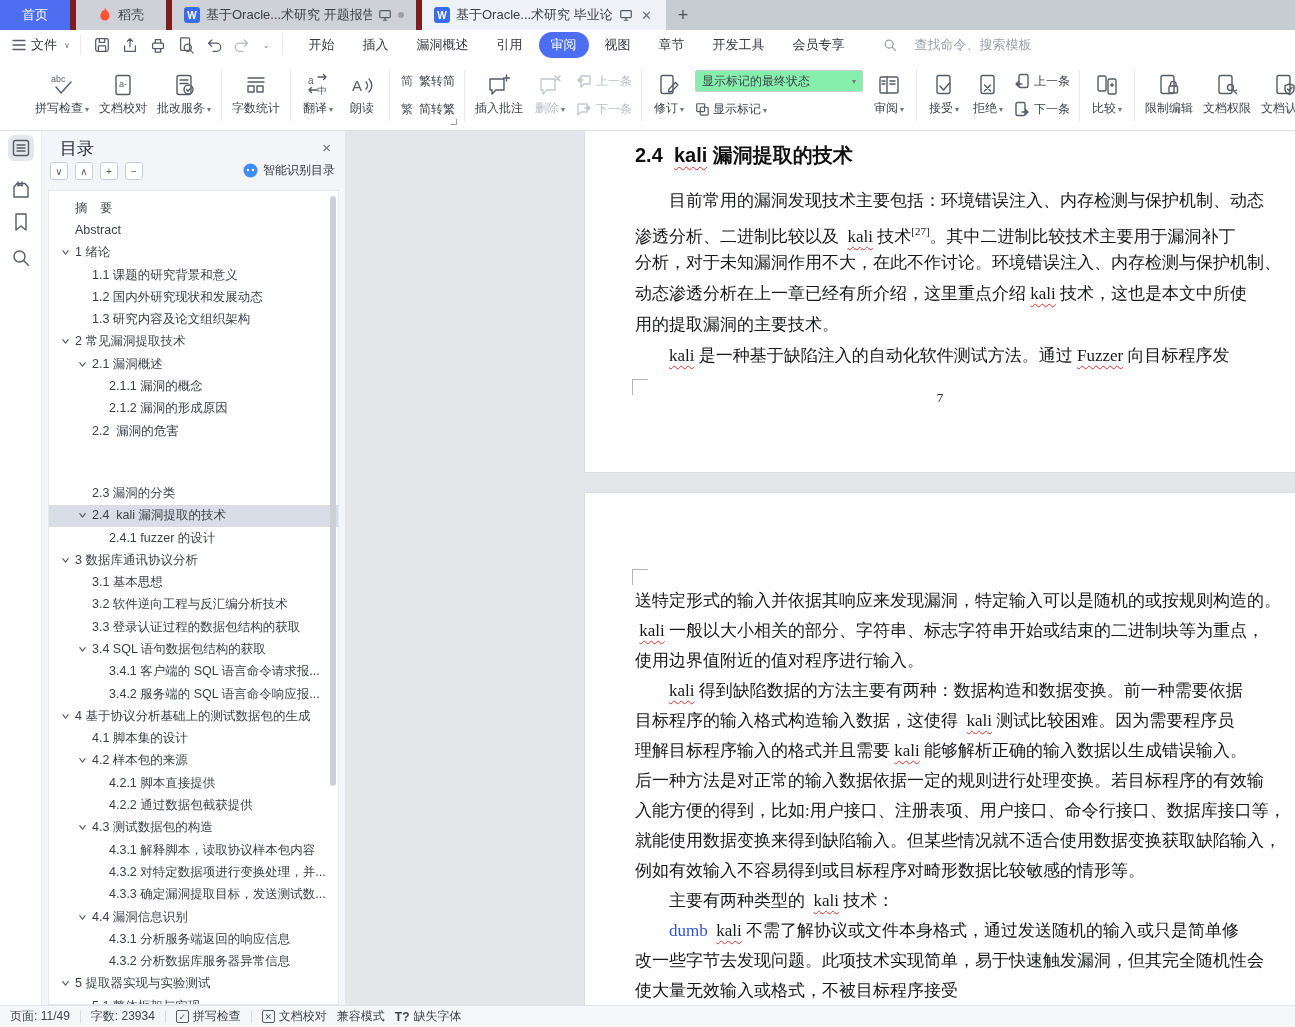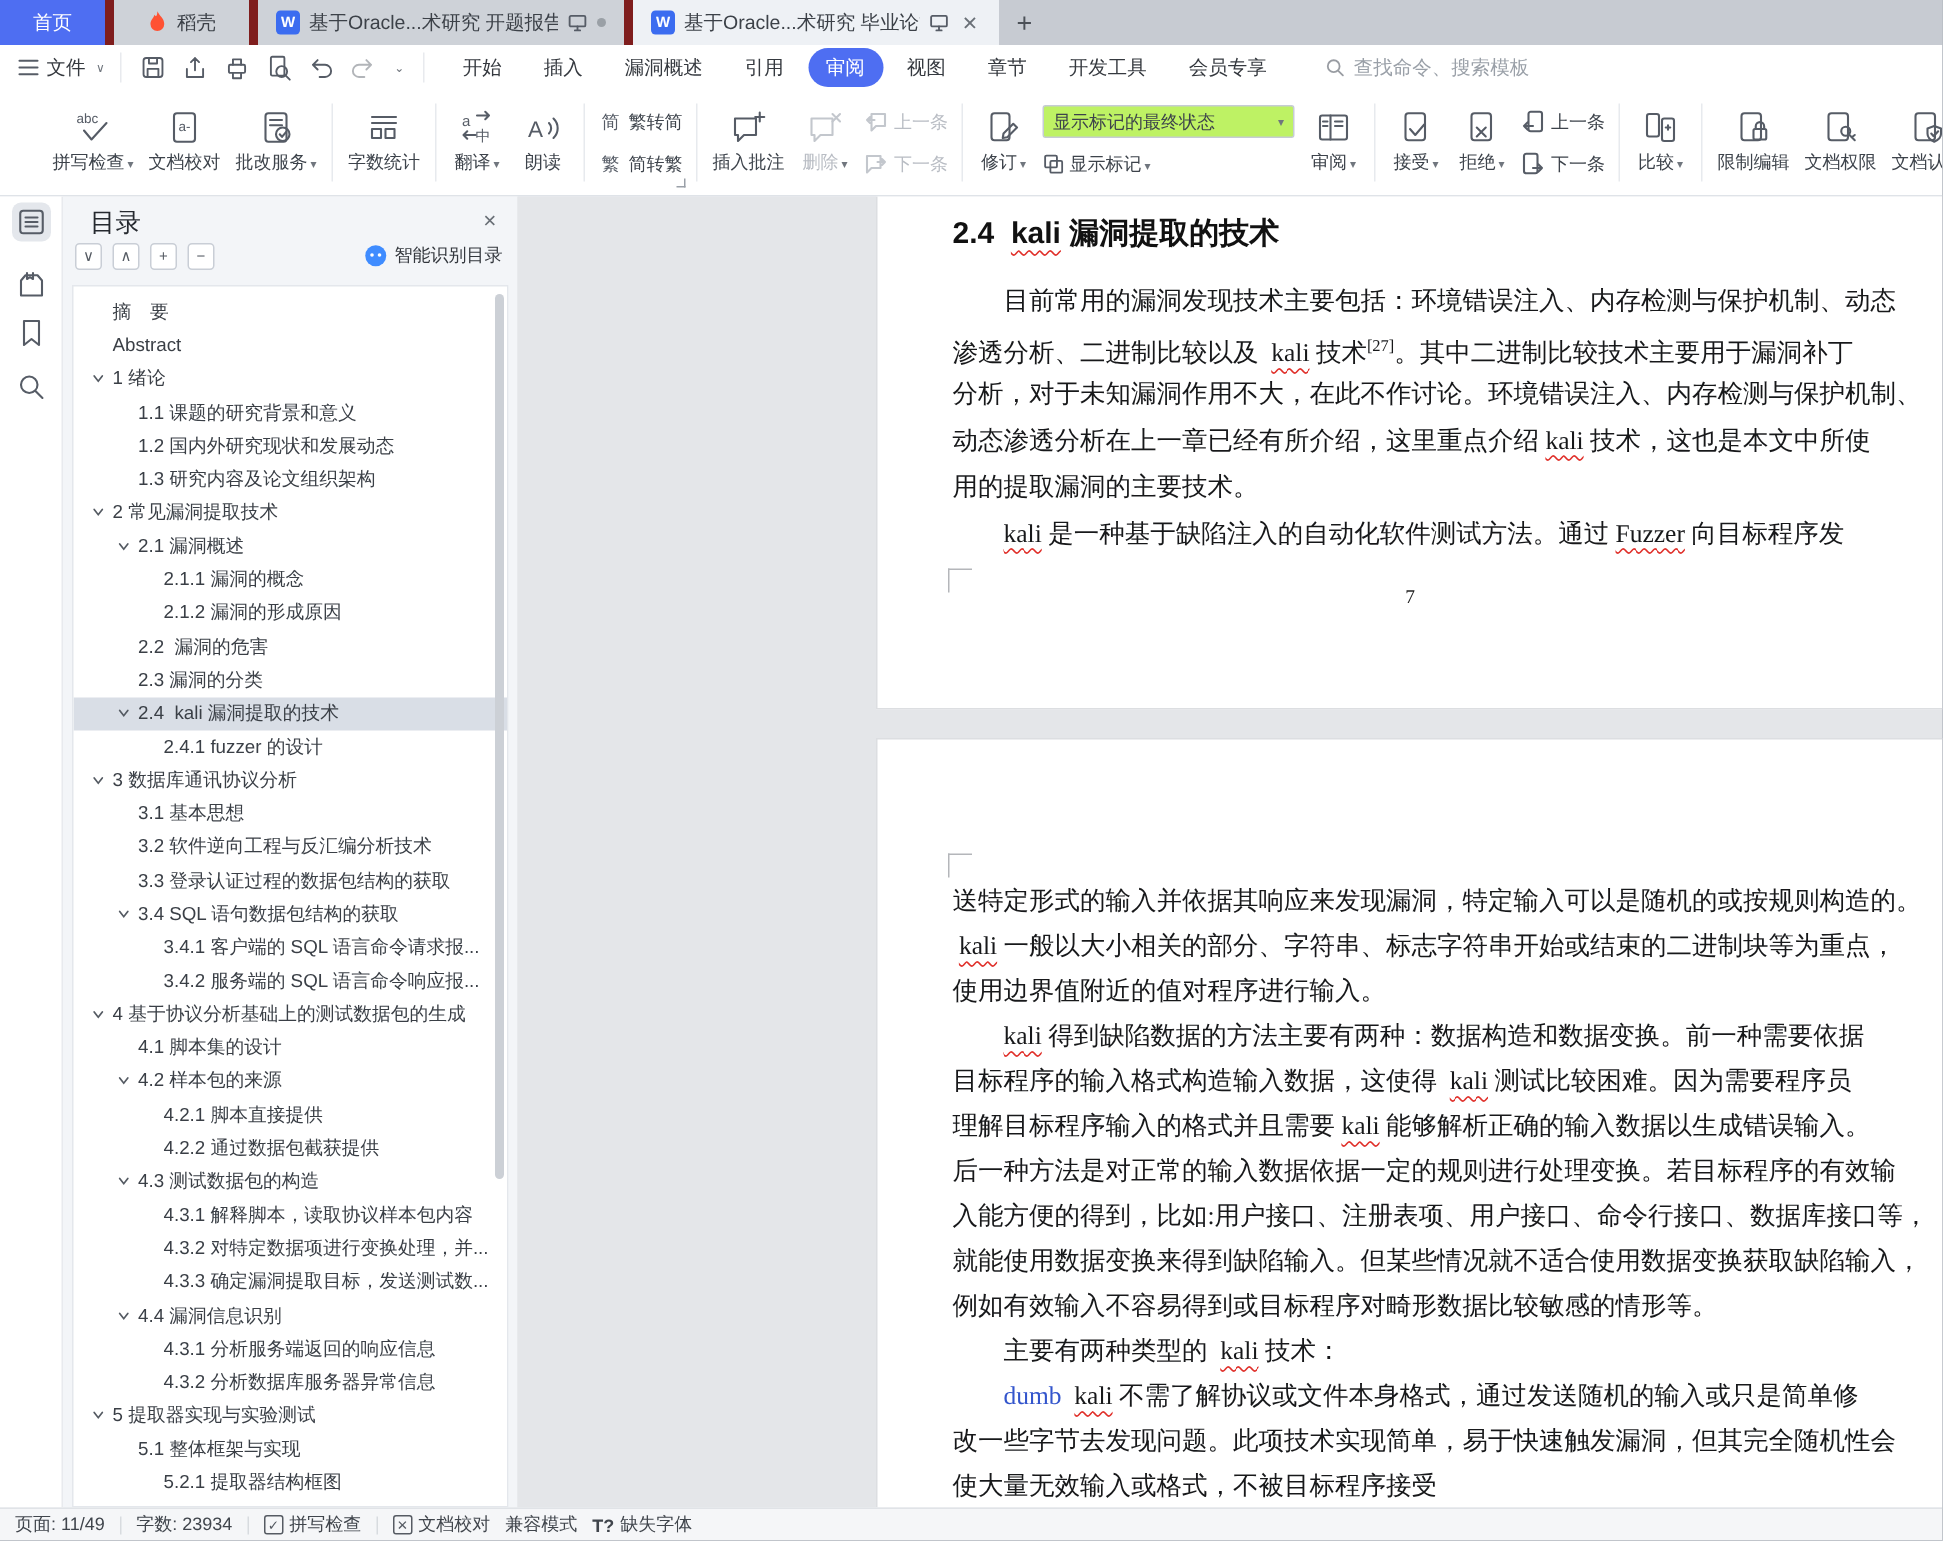--- a/index.html
+++ b/index.html
@@ -22,33 +22,33 @@
   .tab-x { color:#6a7077; font-size:13px; padding:0 2px; }
   .dot { width:6px; height:6px; border-radius:50%; background:#9aa0a6; }
   #tab-plus { width:34px; display:flex; align-items:center; justify-content:center; font-size:18px; color:#4c5158; }
   
   #menubar { position:absolute; left:0; top:30px; width:1295px; height:30px; background:#fff; display:flex; align-items:center; font-size:13px; color:#35393f; }
   #file-btn { display:flex; align-items:center; gap:5px; padding:0 10px 0 12px; }
   .qicons { display:flex; align-items:center; gap:10px; padding:0 12px; border-right:1px solid #e8eaee; border-left:1px solid #e8eaee; height:20px; }
   .menu-items { display:flex; align-items:center; gap:4px; margin-left:14px; }
   .menu-item { padding:4px 12px; border-radius:14px; white-space:nowrap; }
   .menu-item.active { background:#4e6ef2; color:#fff; }
-  #cmd-search { margin-left:26px; display:flex; align-items:center; gap:6px; color:#9aa0a8; font-size:13px; }
+  #cmd-search { margin-left:26px; display:flex; align-items:center; gap:18px; color:#9aa0a8; font-size:13px; }
   
   #ribbon { position:absolute; left:0; top:60px; width:1295px; height:71px; background:#fff; border-bottom:1px solid #dfe3e8; display:flex; align-items:center; padding-left:30px; overflow:hidden; }
   .rgroup { display:flex; align-items:center; height:64px; position:relative; }
   .rdiv { width:1px; height:52px; background:#e7eaee; margin:0 5px; flex:0 0 auto; }
   .rbig { display:flex; flex-direction:column; align-items:center; justify-content:center; gap:3px; padding:0 5px; height:62px; min-width:44px; }
   .rbig .lbl, .rsmall .lbl { font-size:12px; color:#3d434b; white-space:nowrap; }
   .caret { font-size:8px; color:#70767e; margin-left:2px; }
   .disabled .lbl { color:#b9bdc4 !important; }
   .disabled svg * { stroke:#c3c7cd !important; }
   .rcol { display:flex; flex-direction:column; justify-content:center; gap:6px; padding:0 4px; }
   .rsmall { display:flex; align-items:center; gap:4px; height:22px; }
-  .rselect { width:168px; height:22px; border:1px solid #c6ccd4; border-radius:2px; display:flex; align-items:center; justify-content:space-between; padding:0 6px; font-size:12px; color:#3d434b; background:#bef264; }
+  .rselect { width:168px; height:22px; border:1px solid #c6ccd4; border-radius:2px; display:flex; align-items:center; justify-content:space-between; padding:0 6px; font-size:12px; color:#3d434b; background:#86efac; }
   .mini-ch { font-size:12px; color:#565c66; width:16px; text-align:center; }
   .dlg-launcher { position:absolute; right:2px; bottom:2px; width:6px; height:6px; border-right:1.5px solid #9aa0a8; border-bottom:1.5px solid #9aa0a8; }
   
   #side-strip { position:absolute; left:0; top:131px; width:42px; height:874px; background:#fff; border-right:1px solid #e8eaee; }
   .strip-ic { position:absolute; left:8px; width:26px; height:26px; display:flex; align-items:center; justify-content:center; border-radius:6px; }
   .strip-ic.active { background:#e4e7ec; }
   #toc-panel { position:absolute; left:42px; top:131px; width:303px; height:874px; background:#f3f5f8; }
   #toc-title { position:absolute; left:18px; top:6px; font-size:17px; color:#25292f; }
   #toc-close { position:absolute; right:14px; top:8px; font-size:15px; color:#6a7077; }
   .tbtn { position:absolute; top:31px; width:18px; height:18px; border:1px solid #c9ced6; border-radius:3px; background:#fff; font-size:10px; color:#555b63; display:flex; align-items:center; justify-content:center; }
@@ -474,21 +474,21 @@
             <span class="toc-label">2.1.1 漏洞的概念</span>
           </div>
           <div class="toc-row" style="padding-left: 46px;">
             <span class="toc-chev"></span>
             <span class="toc-label">2.1.2 漏洞的形成原因</span>
           </div>
           <div class="toc-row" style="padding-left: 29px;">
             <span class="toc-chev"></span>
             <span class="toc-label">2.2  漏洞的危害</span>
           </div>
-          <div class="toc-row" style="padding-left: 29px;">
+          <div class="toc-row" style="padding-left: 29px; margin-top: 40px;">
             <span class="toc-chev"></span>
             <span class="toc-label">2.3 漏洞的分类</span>
           </div>
           <div class="toc-row sel" style="padding-left: 29px;">
             <span class="toc-chev">
               <svg width="9" height="9" viewBox="0 0 10 10">
                 <path d="M2 3 L5 6.8 L8 3" fill="none" stroke="#555b63" stroke-width="1.3" stroke-linecap="round"></path>
               </svg>
             </span>
             <span class="toc-label">2.4  kali 漏洞提取的技术</span>

